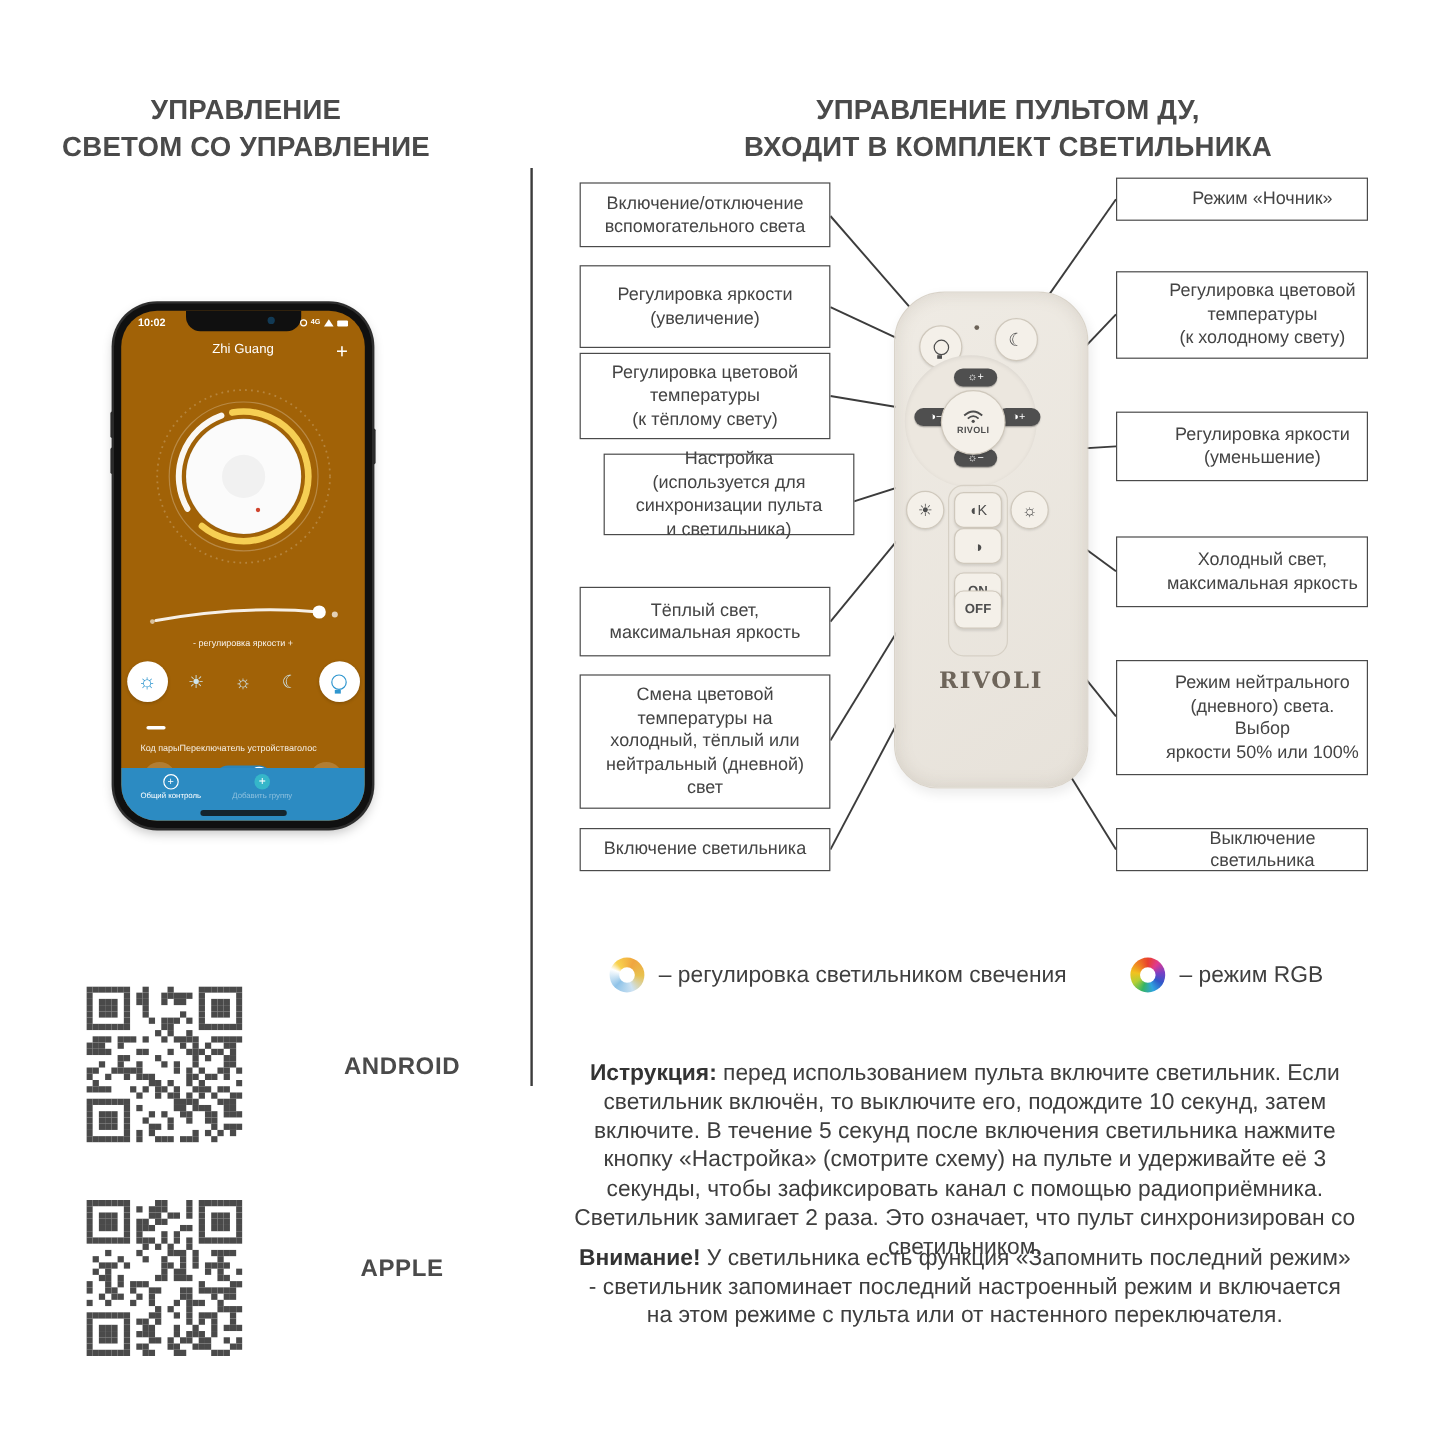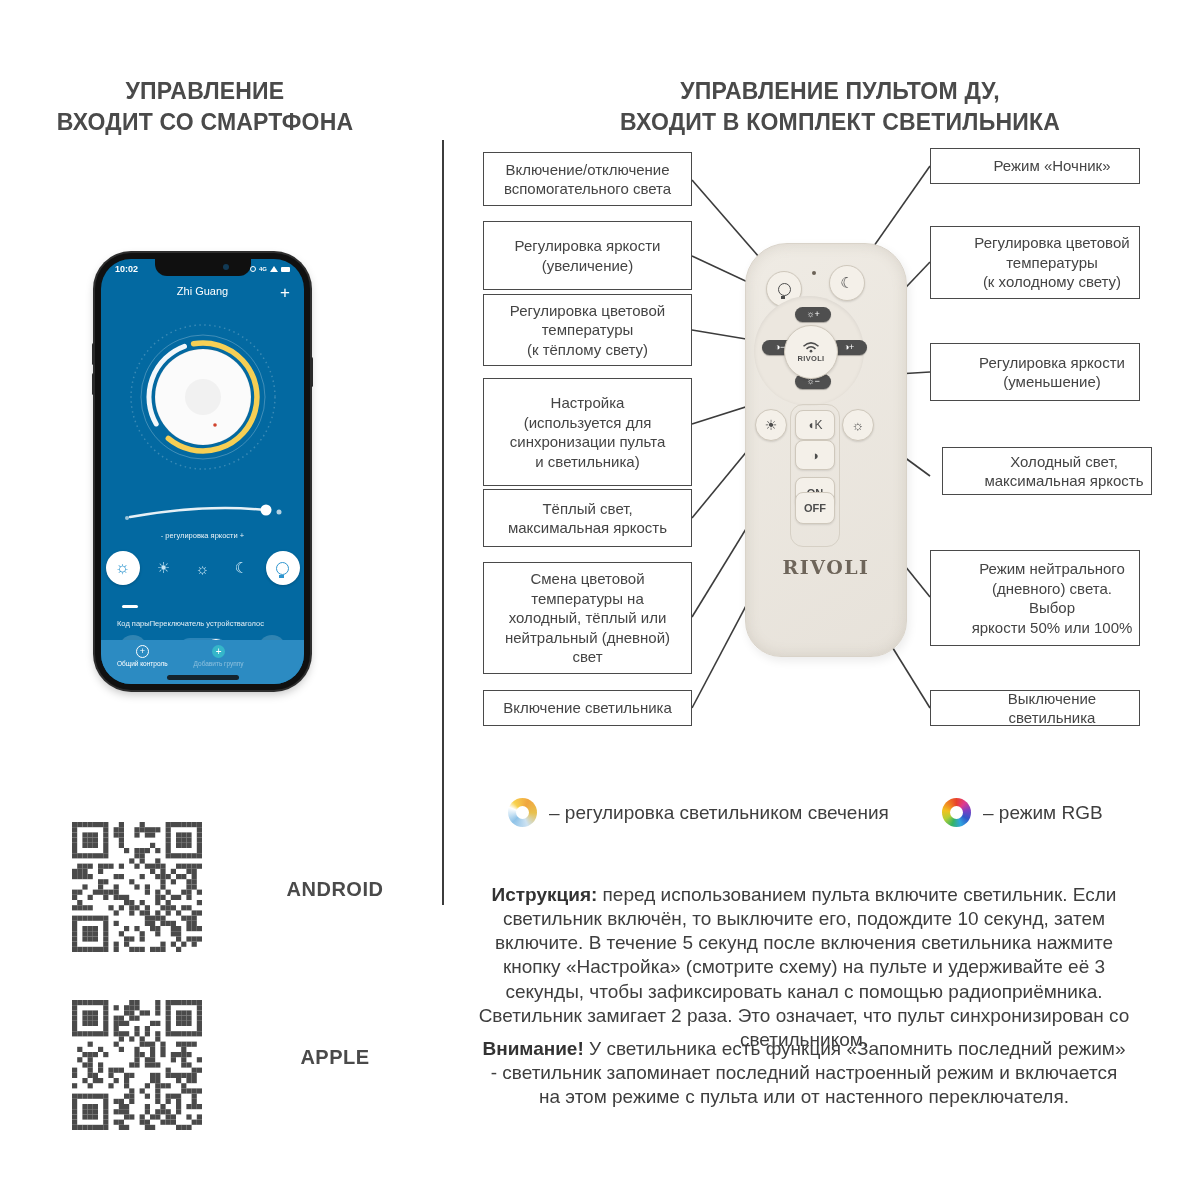--- a/index.html
+++ b/index.html
@@ -14,21 +14,21 @@
   .c-left{left:483px;width:209px;}
   .c-right{left:930px;width:210px;padding-left:40px;}
   
   #lines{position:absolute;left:0;top:0;z-index:2;pointer-events:none;}
   
   .divider{position:absolute;left:442px;top:140px;width:2px;height:765px;background:#3c3c3c;}
   
   .phone{position:absolute;left:95px;top:253px;width:215px;height:437px;background:#101010;
          border-radius:36px;padding:6px;box-sizing:border-box;box-shadow:0 0 0 2px #2e2e2e,0 4px 10px rgba(0,0,0,.25);z-index:3;}
   .nub{position:absolute;background:#2a2a2a;border-radius:2px;}
-  .screen{position:relative;width:100%;height:100%;background:#0369a1;border-radius:30px;overflow:hidden;}
+  .screen{position:relative;width:100%;height:100%;background:#a16207;border-radius:30px;overflow:hidden;}
   .notch{position:absolute;left:50%;transform:translateX(-50%);top:0;width:96px;height:17px;background:#101010;border-radius:0 0 12px 12px;z-index:5;}
   .cam{position:absolute;right:22px;top:5px;width:6px;height:6px;border-radius:50%;background:#123a55;}
   .statusbar{position:absolute;top:5px;left:0;right:0;display:flex;justify-content:space-between;padding:0 14px;color:#fff;font-size:9px;font-weight:bold;z-index:6;}
   .st-icons{display:flex;align-items:center;gap:3px;}
   .st-dot{width:6px;height:6px;border:1px solid #fff;border-radius:50%;box-sizing:border-box;}
   .st-4g{font-size:6px;font-weight:bold;}
   .st-sig{width:0;height:0;border-left:4px solid transparent;border-right:4px solid transparent;border-bottom:6px solid #fff;}
   .st-batt{width:9px;height:5px;background:#fff;border-radius:1px;}
   .appbar{position:absolute;top:26px;left:0;right:0;text-align:center;color:#fff;font-size:11px;z-index:6;}
   .add-btn{position:absolute;right:14px;top:24px;color:#fff;font-size:17px;font-weight:normal;z-index:6;}
@@ -93,21 +93,21 @@
   
   .para{position:absolute;left:478px;width:652px;text-align:center;font-size:19px;line-height:1.27;color:#3e3e3e;z-index:3;}
   .para b{color:#333;}
 </style>
 </head>
 <body>
 
 <div id="page">
 
   <div class="section-title" style="left:40px;top:76px;width:330px;">УПРАВЛЕНИЕ
-ВХОДИТ СО СМАРТФОНА</div>
+СВЕТОМ СО УПРАВЛЕНИЕ</div>
   <div class="section-title" style="left:490px;top:76px;width:700px;">УПРАВЛЕНИЕ ПУЛЬТОМ ДУ,
 ВХОДИТ В КОМПЛЕКТ СВЕТИЛЬНИКА</div>
 
   <div class="divider"></div>
 
   <svg id="lines" width="1200" height="1200">
     <g stroke="#3c3c3c" stroke-width="1.6" fill="none">
       <line x1="692" y1="180" x2="786" y2="288"></line>
       <line x1="692" y1="256" x2="810" y2="311"></line>
       <line x1="692" y1="330" x2="782" y2="345"></line>
@@ -124,40 +124,40 @@
     </g>
   </svg>
 
   <div class="callout c-left" style="top:152px;height:54px;">Включение/отключение
 вспомогательного света</div>
   <div class="callout c-left" style="top:221px;height:69px;">Регулировка яркости
 (увеличение)</div>
   <div class="callout c-left" style="top:294px;height:72px;">Регулировка цветовой
 температуры
 (к тёплому свету)</div>
-  <div class="callout c-left" style="top:378px;height:108px;">Настройка
+  <div class="callout c-left" style="top:378px;height:68px;margin-left:20px;">Настройка
 (используется для
 синхронизации пульта
 и светильника)</div>
   <div class="callout c-left" style="top:489px;height:58px;">Тёплый свет,
 максимальная яркость</div>
   <div class="callout c-left" style="top:690px;height:36px;">Включение светильника</div>
   <div class="callout c-left" style="top:562px;height:112px;">Смена цветовой
 температуры на
 холодный, тёплый или
 нейтральный (дневной)
 свет</div>
 
   <div class="callout c-right" style="top:148px;height:36px;">Режим «Ночник»</div>
   <div class="callout c-right" style="top:226px;height:73px;">Регулировка цветовой
 температуры
 (к холодному свету)</div>
   <div class="callout c-right" style="top:343px;height:58px;">Регулировка яркости
 (уменьшение)</div>
-  <div class="callout c-right" style="top:447px;height:48px;margin-left:12px;">Холодный свет,
+  <div class="callout c-right" style="top:447px;height:59px;">Холодный свет,
 максимальная яркость</div>
   <div class="callout c-right" style="top:550px;height:96px;">Режим нейтрального
 (дневного) света.
 Выбор
 яркости 50% или 100%</div>
   <div class="callout c-right" style="top:690px;height:36px;">Выключение светильника</div>
 
   <div class="phone">
     <span class="nub" style="left:-3px;top:90px;width:3px;height:22px;"></span>
     <span class="nub" style="left:-3px;top:120px;width:3px;height:22px;"></span>

